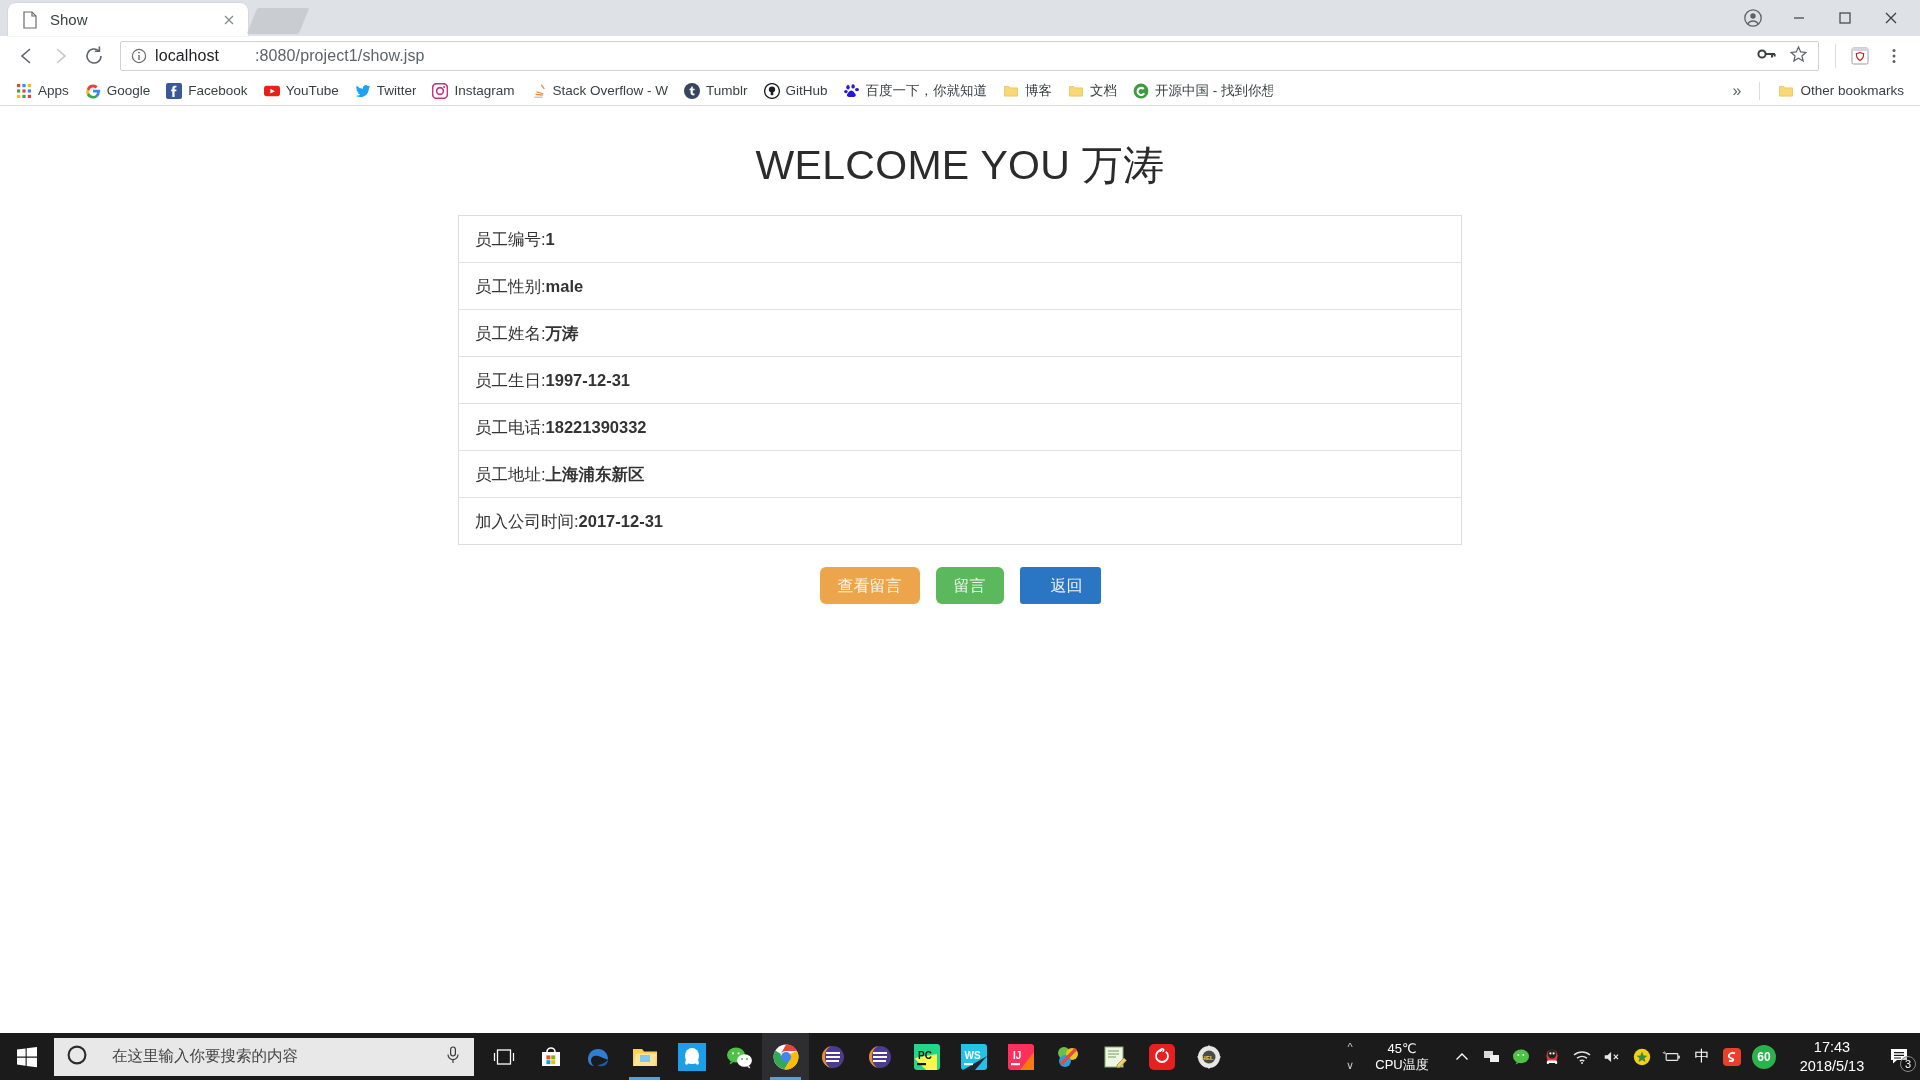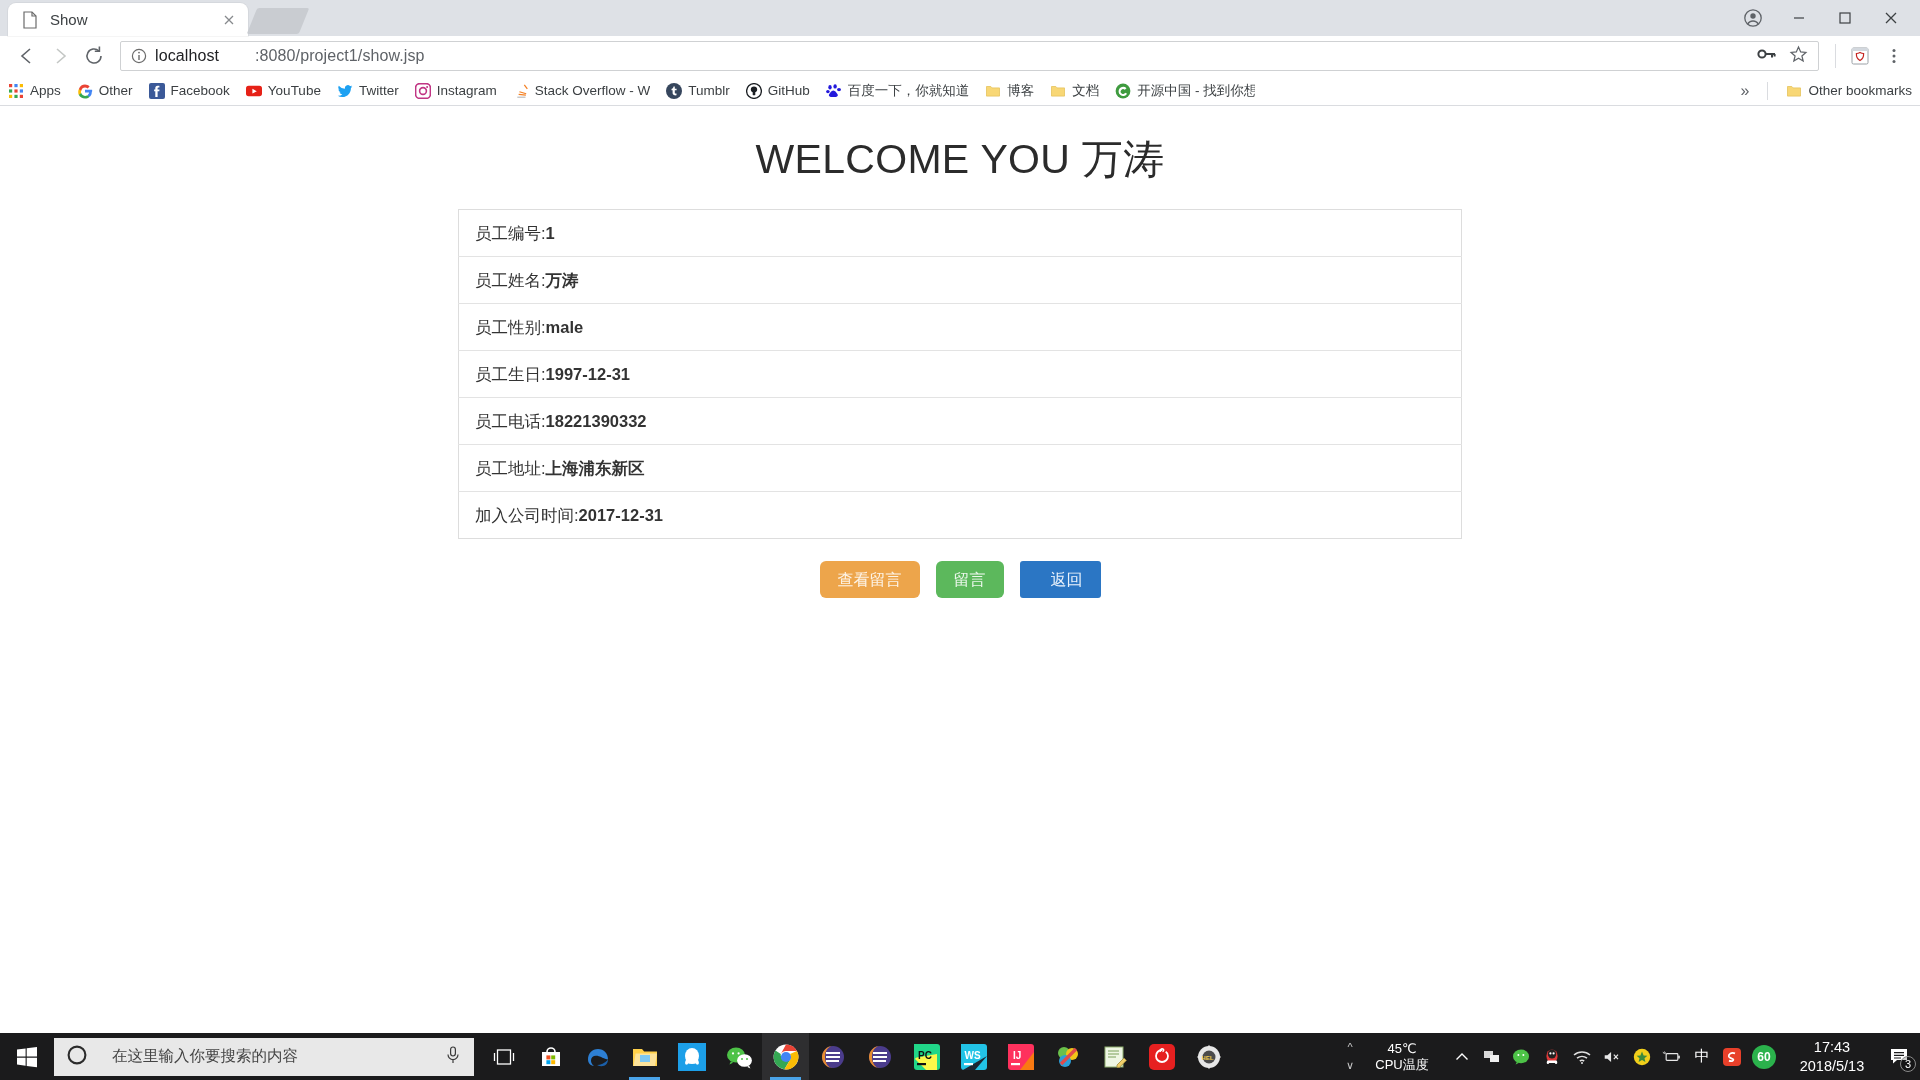--- a/index.html
+++ b/index.html
@@ -53,41 +53,41 @@
   .omnibox .info-ico { flex:0 0 auto; width:16px; height:16px; }
   .omnibox .url { white-space: nowrap; overflow: hidden; font-size: 16px; letter-spacing: 0.1px;}
   .omnibox .url .host { color: #202124; }
   .omnibox .url .rest { color: #5f6368; padding-left: 36px; }
   .omnibox-right { margin-left:auto; display:flex; align-items:center; gap:12px; padding-left:10px;}
   .ext-sep { width:1px; height:24px; background:#dadce0; margin:0 6px; }
 
   
   .bookmarks {
     height: 30px; background: #ffffff; border-bottom: 1px solid #dadce0;
-    display: flex; align-items: center; padding: 0 0; gap: 0px; position: relative;
+    display: flex; align-items: center; padding: 0 8px; gap: 0px; position: relative;
     overflow: hidden;
   }
   .bm {
     display: flex; align-items: center; gap: 6px; padding: 3px 8px;
     font-size: 13.5px; color: #3c4043; white-space: nowrap; border-radius: 3px;
     max-width: 200px;
   }
   .bm .bmlabel { overflow: hidden; text-overflow: clip; white-space: nowrap; }
   .bm.truncated .bmlabel { max-width: 118px; }
   .bm-ico { width: 16px; height: 16px; flex: 0 0 auto; display:block; }
   .bm-overflow { padding: 2px 8px; color:#5f6368; font-size: 16px; }
   .bookmarks-right { margin-left: auto; display: flex; align-items: center; gap: 4px; }
   .bm-divider { width: 1px; height: 18px; background: #dadce0; margin: 0 6px; }
 
   
   .page { height: calc(1033px - 36px - 40px - 30px); background: #fff; padding-top: 12px; }
   .welcome {
     text-align: center; font-size: 41px; font-weight: 400; color: #2b2b2b;
     font-family: "Liberation Sans", "DejaVu Sans", sans-serif;
-    margin-top: 14px; margin-bottom: 22px; letter-spacing: .3px;
+    margin-top: 20px; margin-bottom: 22px; letter-spacing: .3px;
   }
   .info-table {
     width: 1004px; margin: 0 auto; border: 1px solid #dddddd; border-collapse: collapse;
     background: #fff;
   }
   .info-table tr { border-bottom: 1px solid #e3e3e3; }
   .info-table tr:last-child { border-bottom: none; }
   .info-table td {
     padding: 13px 0 13px 16px; font-size: 16.5px; color: #333;
     font-family: "Liberation Sans","DejaVu Sans", sans-serif; line-height: 20px;
@@ -274,21 +274,21 @@
 
     <div class="bm">
       <span class="bm-ico">
         <svg width="16" height="16" viewBox="0 0 16 16">
             <path d="M15.2 8.2c0-.6 0-1-.1-1.5H8v2.9h4.1c-.1.9-.6 1.8-1.3 2.3v1.9h2.1c1.2-1.1 1.9-2.8 1.9-4.8z" fill="#4285f4"></path>
             <path d="M8 15.5c1.8 0 3.3-.6 4.4-1.6l-2.1-1.7c-.6.4-1.4.7-2.3.7-1.8 0-3.3-1.2-3.8-2.8H1.9v1.8C3 14 5.3 15.5 8 15.5z" fill="#34a853"></path>
             <path d="M4.2 10.1c-.1-.4-.2-.8-.2-1.2s.1-.8.2-1.2V5.9H1.9C1.4 6.8 1.2 7.8 1.2 8.9s.3 2.1.7 3z" fill="#fbbc05"></path>
             <path d="M8 4.4c1 0 1.9.3 2.6 1l2-2C11.3 2.2 9.8 1.5 8 1.5 5.3 1.5 3 3 1.9 5.9l2.3 1.8C4.7 5.6 6.2 4.4 8 4.4z" fill="#ea4335"></path>
           </svg>
       </span>
-      <span class="bmlabel">Other</span>
+      <span class="bmlabel">Google</span>
     </div>
 
     <div class="bm">
       <span class="bm-ico">
         <svg width="16" height="16" viewBox="0 0 16 16">
             <rect width="16" height="16" rx="2" fill="#3b5998"></rect>
             <path d="M10.3 8.3h-1.7V14H6.3V8.3H5.1V6.4h1.2V5.1c0-1.3.6-2.4 2.4-2.4h1.7v1.9H9.3c-.5 0-.7.3-.7.7v1.1h1.9z" fill="#fff"></path>
           </svg>
       </span>
       <span class="bmlabel">Facebook</span>
@@ -414,24 +414,24 @@
 
   <div class="page">
     <h1 class="welcome">WELCOME YOU 万涛</h1>
 
     <table class="info-table">
       <tbody>
         <tr>
           <td><span>员工编号:</span><span class="val">1</span></td>
         </tr>
         <tr>
-          <td><span>员工姓名:</span><span class="val">万涛</span></td>
+          <td><span>员工性别:</span><span class="val">male</span></td>
         </tr>
         <tr>
-          <td><span>员工性别:</span><span class="val">male</span></td>
+          <td><span>员工姓名:</span><span class="val">万涛</span></td>
         </tr>
         <tr>
           <td><span>员工生日:</span><span class="val">1997-12-31</span></td>
         </tr>
         <tr>
           <td><span>员工电话:</span><span class="val">18221390332</span></td>
         </tr>
         <tr>
           <td><span>员工地址:</span><span class="val">上海浦东新区</span></td>
         </tr>

